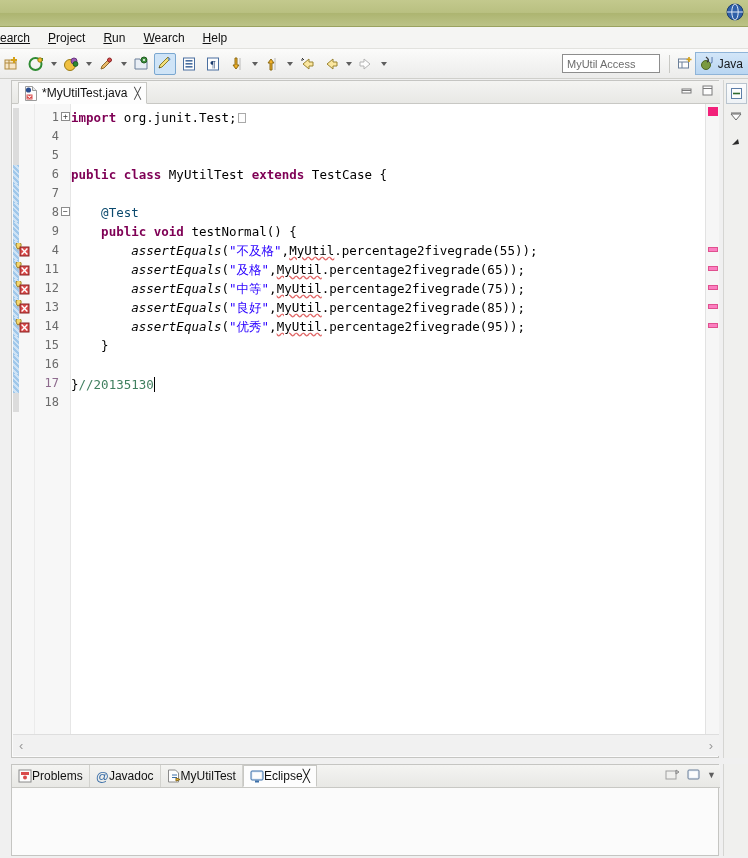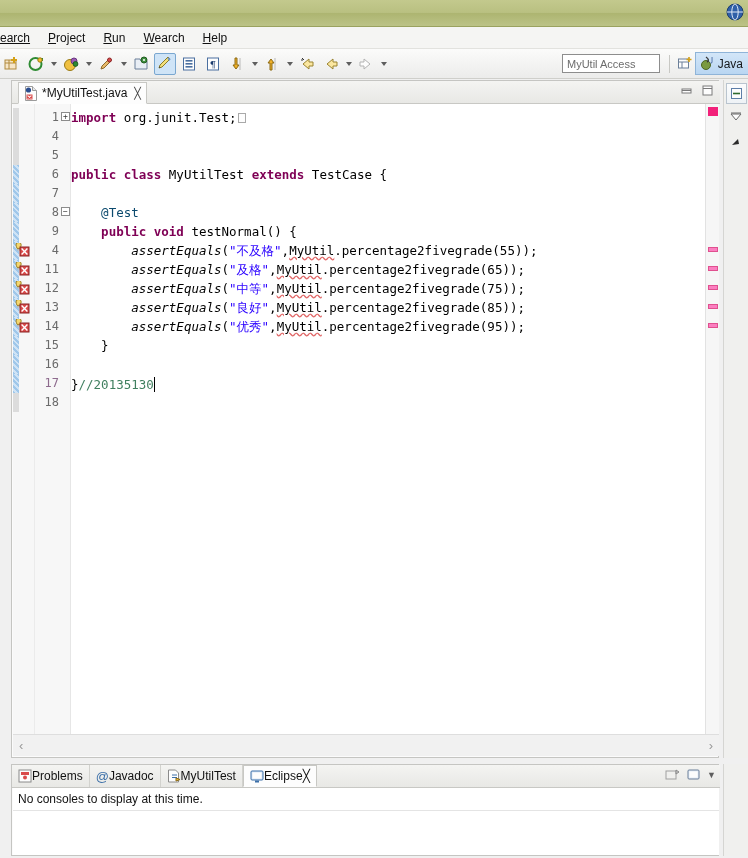--- a/index.html
+++ b/index.html
@@ -583,21 +583,17 @@
           <path d="M11 2 l3 2 l-3 2 z" fill="#c9c9c9" stroke="#8a8a8a"></path>
         </svg>
         <svg width="15" height="14" viewBox="0 0 15 14">
           <rect x="2" y="2" width="11" height="9" rx="1" fill="#e7eef7" stroke="#6b7f99"></rect>
           <rect x="3.5" y="3.5" width="8" height="6" fill="#fdfdfd"></rect>
         </svg>
         <span style="font-size:9px;color:#5e5e5e;">▼</span>
       </div>
     </div>
 
-    <div class="console-body">
-      <div class="console-msg">No consoles to display at this time.</div>
-      <div class="console-sep"></div>
-    </div>
   </div>
 
   <div class="side-col-bottom"></div>
 
 </div>
 
 </body></html>

